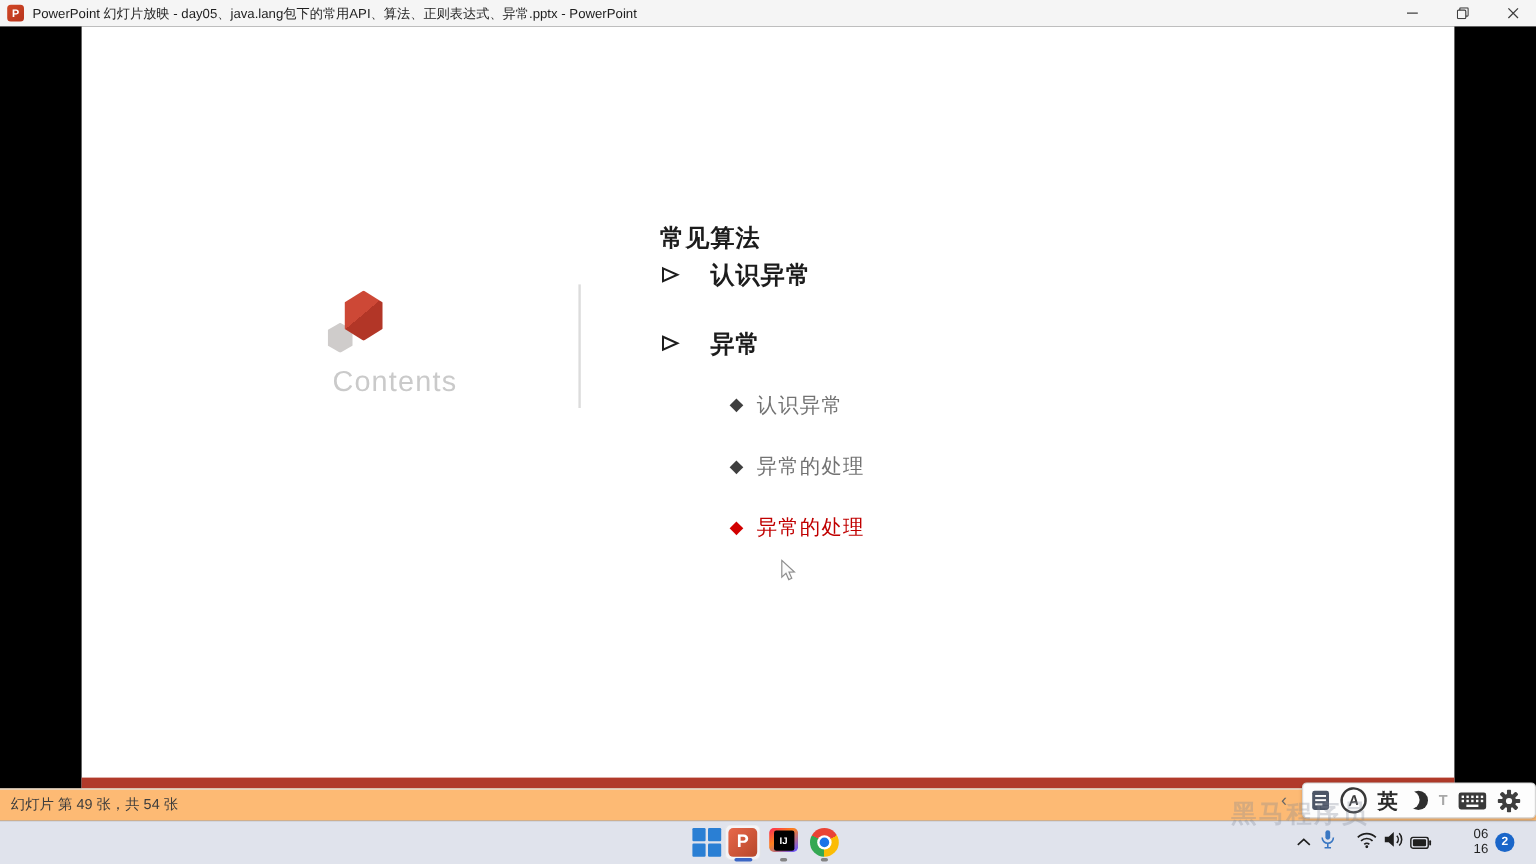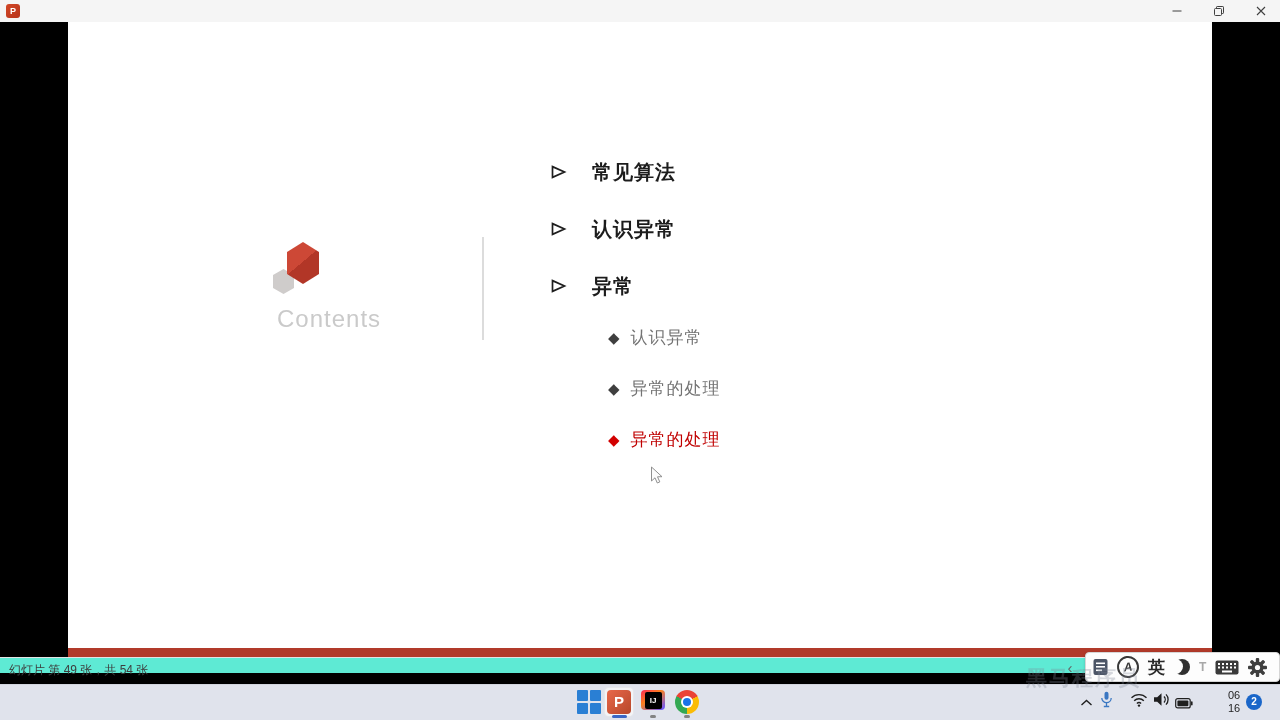--- a/index.html
+++ b/index.html
@@ -31,32 +31,32 @@
   .cube{position:absolute;clip-path:polygon(50% 0,100% 24%,100% 76%,50% 100%,0 76%,0 24%);}
   #cube-red{left:219px;top:220px;width:32px;height:42px;
     background:linear-gradient(140deg,#cd4836 48%,#b23627 48%);}
   #cube-gray{left:205px;top:247px;width:21px;height:25px;background:#cfcccb;}
   #toc-title{position:absolute;left:260px;top:212px;font-size:49px;font-weight:800;color:#151515;letter-spacing:2px;}
   #toc-subtitle{position:absolute;left:209px;top:283px;font-size:24px;color:#cacaca;letter-spacing:1px;}
   #logo-divider{position:absolute;left:414px;top:215px;width:2px;height:103px;background:#dcdcdc;}
   
   .toc-item{position:absolute;left:482px;height:24px;display:flex;align-items:center;gap:25px;}
   .toc-item .label{font-size:20px;font-weight:700;color:#1c1c1c;letter-spacing:1px;white-space:nowrap;}
-  #toc-item-0{top:138px;} #toc-item-1{top:195px;} #toc-item-2{top:252px;}
+  #toc-item-0{top:138px;flex-direction:column;} #toc-item-1{top:195px;} #toc-item-2{top:252px;}
   .toc-sub{position:absolute;left:540px;height:22px;display:flex;align-items:center;gap:11px;}
   .toc-sub .diamond{font-size:15px;color:#3f3f3f;line-height:1;}
   .toc-sub .label{font-size:17px;color:#737373;letter-spacing:1px;white-space:nowrap;}
   #toc-sub-0{top:304px;} #toc-sub-1{top:355px;} #toc-sub-2{top:406px;}
   .toc-sub.highlight .diamond{color:#d20000;}
   .toc-sub.highlight .label{color:#c00000;}
   #cursor{position:absolute;left:582px;top:444px;}
   
   #statusbar{
-    position:absolute;left:0;top:657px;width:1280px;height:16px;
-    background:#5eead4;border-top:1px solid #e3e3e3;box-sizing:border-box;
+    position:absolute;left:0;top:657px;width:1280px;height:27px;
+    background:#fdba74;border-top:1px solid #e3e3e3;box-sizing:border-box;
     font-size:12px;color:#3d3d3d;line-height:25px;padding-left:9px;
   }
   
   #ime-collapse{position:absolute;left:1062px;top:659px;width:16px;height:18px;
     font-size:15px;color:#666;line-height:18px;text-align:center;z-index:21;}
   #ime-panel{
     position:absolute;left:1085px;top:652px;width:195px;height:30px;
     background:#fdfdfd;border:1px solid #d6d6d6;border-radius:4px;box-sizing:border-box;
     display:flex;align-items:center;padding:0 7px;gap:9px;
     box-shadow:0 1px 3px rgba(0,0,0,.18);z-index:20;
@@ -101,20 +101,21 @@
     color:#fff;font-size:10px;font-weight:bold;line-height:16px;text-align:center;}
   
   #watermark{position:absolute;left:1026px;top:664px;font-size:21px;font-weight:700;
     color:#7e8694;opacity:.3;letter-spacing:2px;z-index:30;pointer-events:none;white-space:nowrap;}
 </style>
 </head>
 <body>
 
 <div id="titlebar">
   <div class="ppt-mini-icon">P</div>
+  <span class="titlebar-text">PowerPoint 幻灯片放映  -  day05、java.lang包下的常用API、算法、正则表达式、异常.pptx - PowerPoint</span>
   <div class="win-btn" id="btn-min">
     <svg width="10" height="10">
         <path d="M0.5 5 H9.5" stroke="#404040" stroke-width="1"></path>
       </svg>
   </div>
   <div class="win-btn" id="btn-restore">
     <svg width="10" height="10" viewBox="0 0 10 10" fill="none" stroke="#404040">
       <rect x="0.5" y="2.5" width="7" height="7" rx="1"></rect>
       <path d="M2.5 2.5 V1.2 a0.7 0.7 0 0 1 .7-.7 H8.8 a0.7 0.7 0 0 1 .7.7 V6.8 a0.7 0.7 0 0 1 -.7.7 H7.6"></path>
     </svg>

